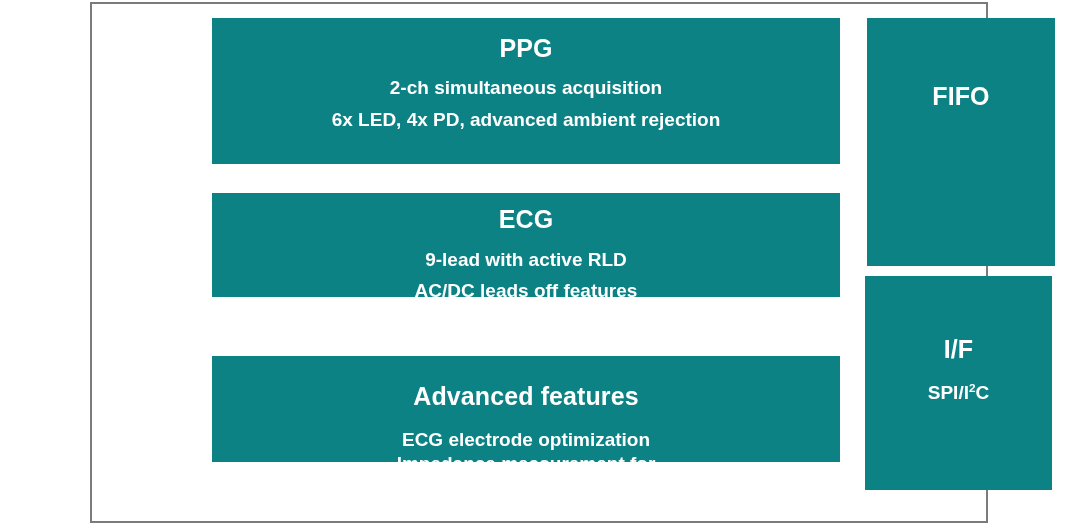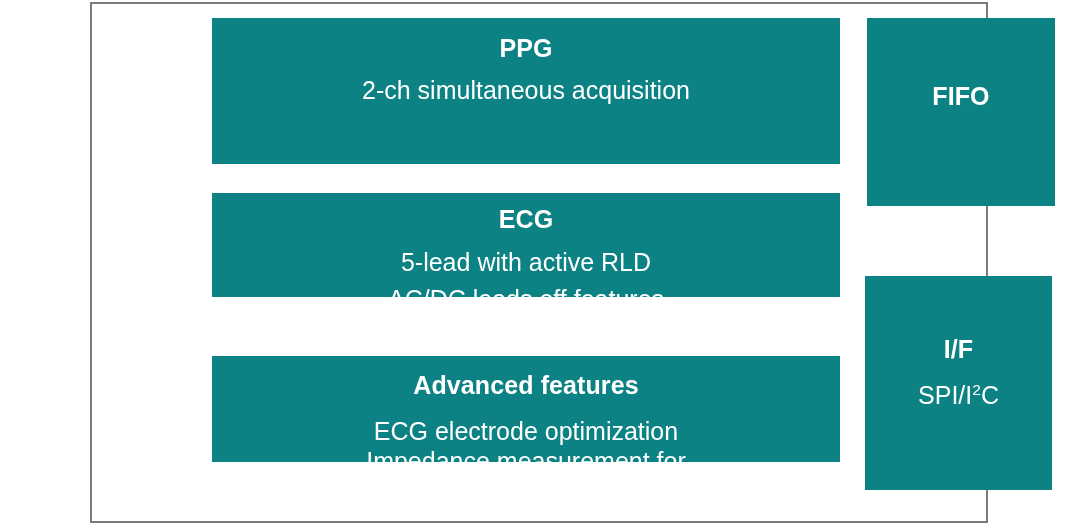--- a/index.html
+++ b/index.html
@@ -47,22 +47,22 @@
     line-height: 1.0;
   }
 
   .block .title {
     font-weight: bold;
     font-size: 25px;
     letter-spacing: 0.1px;
     white-space: nowrap;
   }
   .block .line {
-    font-weight: normal;
-    font-size: 25px;
+    font-weight: bold;
+    font-size: 19px;
     white-space: nowrap;
   }
 
   
   .block-ppg {
     left: 120px;
     top: 14px;
     width: 628px;
     height: 146px;
     justify-content: flex-start;
@@ -81,31 +81,31 @@
   }
   .block-ecg .title { margin-bottom: 18px; }
   .block-ecg .line  { margin-bottom: 12px; }
 
   .block-adv {
     left: 120px;
     top: 352px;
     width: 628px;
     height: 106px;
     justify-content: flex-start;
-    padding-top: 17px;
+    padding-top: 28px;
   }
   .block-adv .title { margin-bottom: 21px; }
   .block-adv .line  { margin-bottom: 5px; }
 
   
   .block-fifo {
     left: 775px;
     top: 14px;
     width: 188px;
-    height: 188px;
+    height: 248px;
     justify-content: space-between;
     padding-top: 66px;
   }
   .block-fifo .title { margin-bottom: 21px; }
 
   .block-if {
     left: 773px;
     top: 272px;
     width: 187px;
     height: 214px;
@@ -123,25 +123,26 @@
 </head>
 <body>
 
 <div class="canvas">
 
   <div class="frame">
 
     <div class="block block-ppg">
       <div class="title">PPG</div>
       <div class="line">2-ch simultaneous acquisition</div>
+      <div class="line">6x LED, 4x PD, advanced ambient rejection</div>
     </div>
 
     <div class="block block-ecg">
       <div class="title">ECG</div>
-      <div class="line">5-lead with active RLD</div>
+      <div class="line">9-lead with active RLD</div>
       <div class="line">AC/DC leads off features</div>
     </div>
 
     <div class="block block-adv">
       <div class="title">Advanced features</div>
       <div class="line">ECG electrode optimization</div>
       <div class="line">Impedance measurement for</div>
     </div>
 
     <div class="block block-fifo">

